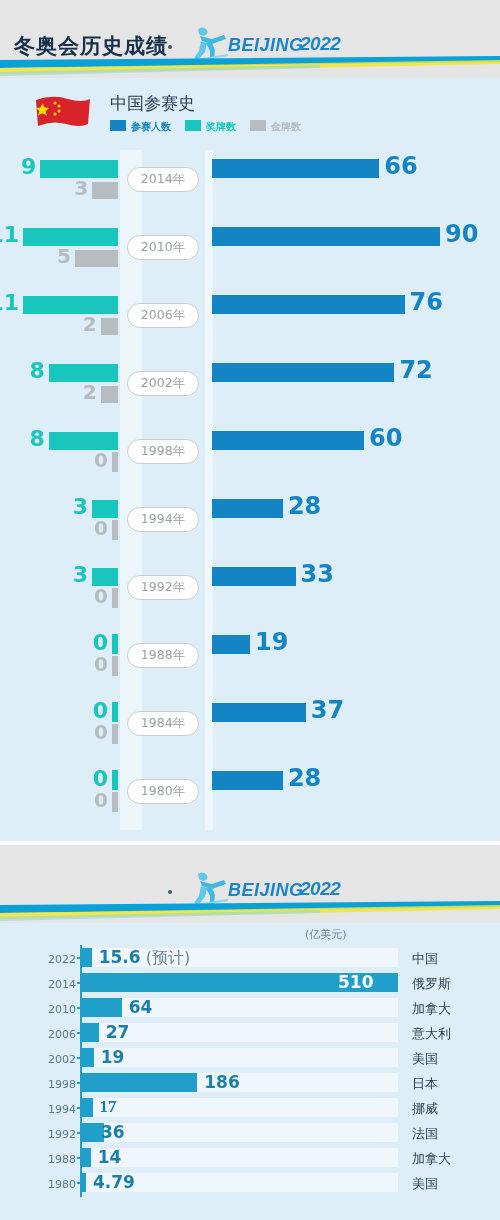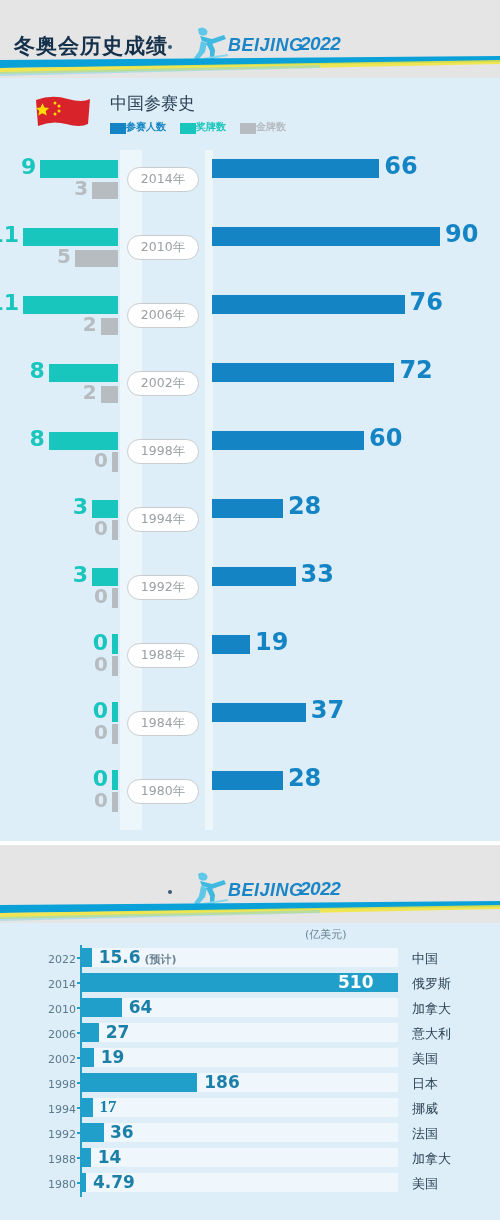--- a/index.html
+++ b/index.html
@@ -121,21 +121,21 @@
   }
 
   .legend {
     position: absolute;
     left: 110px;
     top: 42px;
     display: flex;
     align-items: center;
     gap: 14px;
   }
-  .legend-item { display: flex; align-items: flex-end; }
+  .legend-item { display: flex; align-items: flex-start; gap: 5px; }
   .legend-swatch { width: 16px; height: 11px; display: inline-block; }
   .legend-label { font-size: 10px; font-weight: bold;
                   font-family: "DejaVu Sans", "Liberation Sans", sans-serif; }
 
   
   .hist-chart {
     position: absolute;
     left: 0;
     top: 72px;
     width: 500px;
@@ -306,22 +306,22 @@
     position: absolute;
     top: 2px;
     font-size: 17px;
     font-weight: bold;
     color: #1b7fa8;
     white-space: nowrap;
     font-family: "DejaVu Sans", "Liberation Sans", sans-serif;
   }
   .cost-val.inside { color: #ffffff; }
   .cost-note {
-    font-size: 11px;
-    font-weight: bold;
+    font-size: 16px;
+    font-weight: normal;
     color: #6d8494;
   }
 
   .cost-country {
     position: absolute;
     left: 412px;
     top: 5px;
     font-size: 13px;
     color: #2a3f52;
     font-family: "DejaVu Sans", "Liberation Sans", sans-serif;
@@ -562,21 +562,21 @@
           <div class="cost-tick"></div>
           <div class="cost-bar" style="width: 10.5333px;"></div>
           <div class="cost-val" style="left: 99.5333px; font-family: Liberation Serif, serif;">17</div>
           <div class="cost-country">挪威</div>
         </div>
         <div class="cost-row" style="top: 197px;">
           <div class="cost-track"></div>
           <div class="cost-year">1992</div>
           <div class="cost-tick"></div>
           <div class="cost-bar" style="width: 22.3059px;"></div>
-          <div class="cost-val" style="left: 110px;">36</div>
+          <div class="cost-val" style="left: 101px;">36</div>
           <div class="cost-country">法国</div>
         </div>
         <div class="cost-row" style="top: 222px;">
           <div class="cost-track"></div>
           <div class="cost-year">1988</div>
           <div class="cost-tick"></div>
           <div class="cost-bar" style="width: 8.67451px;"></div>
           <div class="cost-val" style="left: 97.6745px;">14</div>
           <div class="cost-country">加拿大</div>
         </div>

